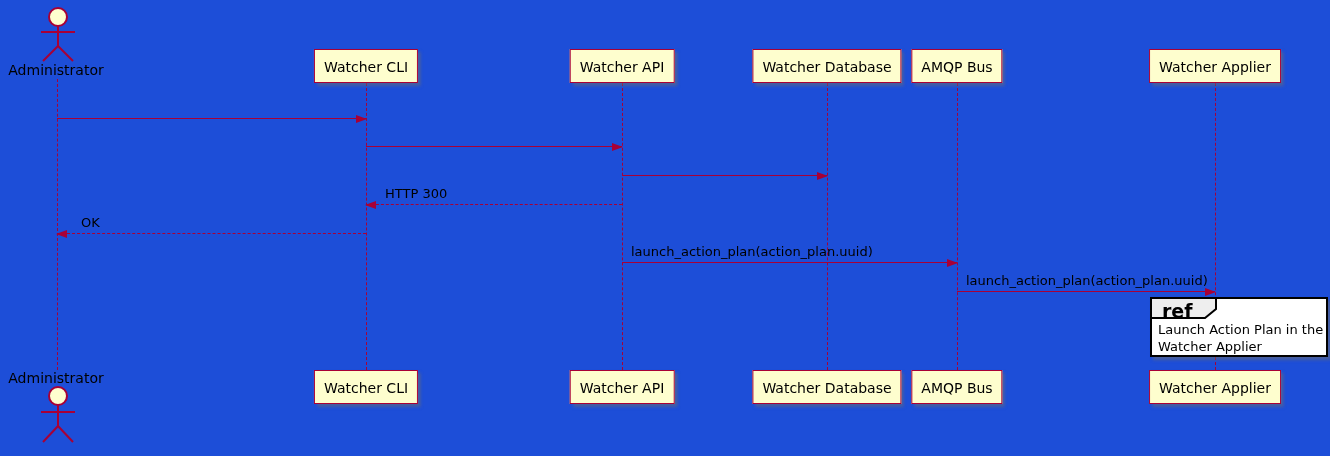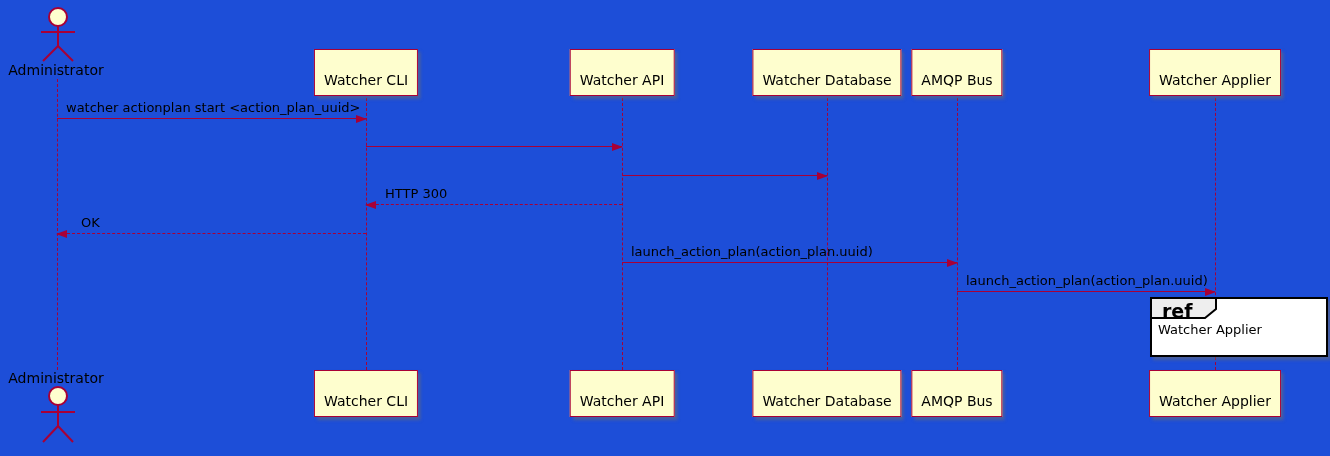--- a/index.html
+++ b/index.html
@@ -19,21 +19,21 @@
     top:83px;height:287px;
   }
   .lifeline.admin{top:79px;height:291px;}
   
   .pbox{
     position:absolute;
     transform:translateX(-50%);
     background:#FEFECE;
     border:1.8px solid #A80036;
     box-shadow:3px 3px 3px rgba(110,110,110,0.55);
-    padding:22px 9px 6px 9px;
+    padding:9px 9px 6px 9px;
     font-size:14px;
     line-height:17px;
     white-space:nowrap;
     z-index:3;
   }
   
   .actor-svg{position:absolute;z-index:3;}
   .actor-label{
     position:absolute;
     transform:translateX(-50%);
@@ -108,21 +108,20 @@
     </g>
   </svg>
   <div class="actor-label" style="left:56px;top:62px">Administrator</div>
 
   <div class="pbox" style="left:366px;top:49px">Watcher CLI</div>
   <div class="pbox" style="left:622px;top:49px">Watcher API</div>
   <div class="pbox" style="left:827px;top:49px">Watcher Database</div>
   <div class="pbox" style="left:957px;top:49px">AMQP Bus</div>
   <div class="pbox" style="left:1215px;top:49px">Watcher Applier</div>
 
-  <div class="msg-text" style="left:66px;top:100px">watcher actionplan start &lt;action_plan_uuid&gt;</div>
   <div class="arrow" style="left:57px;top:118px;width:309px">
       <i class="head right"></i>
     </div>
 
   <div class="arrow" style="left:366px;top:146px;width:256px">
       <i class="head right"></i>
     </div>
 
   <div class="arrow" style="left:622px;top:175px;width:205px">
       <i class="head right"></i>
@@ -147,20 +146,21 @@
   <div class="arrow" style="left:957px;top:291px;width:258px">
       <i class="head right"></i>
     </div>
 
   <div class="ref-box">
     <svg class="ref-header" width="70" height="22" viewBox="0 0 70 22">
       <path d="M1,1 H66 V12 L55,21 H1 Z" fill="#EEEEEE" stroke="#000000" stroke-width="2"></path>
     </svg>
     <div class="ref-keyword">ref</div>
     <div class="ref-body">
+      <div>Launch Action Plan in the</div>
       <div>Watcher Applier</div>
     </div>
   </div>
 
   <div class="pbox" style="left:366px;top:370px">Watcher CLI</div>
   <div class="pbox" style="left:622px;top:370px">Watcher API</div>
   <div class="pbox" style="left:827px;top:370px">Watcher Database</div>
   <div class="pbox" style="left:957px;top:370px">AMQP Bus</div>
   <div class="pbox" style="left:1215px;top:370px">Watcher Applier</div>
 

